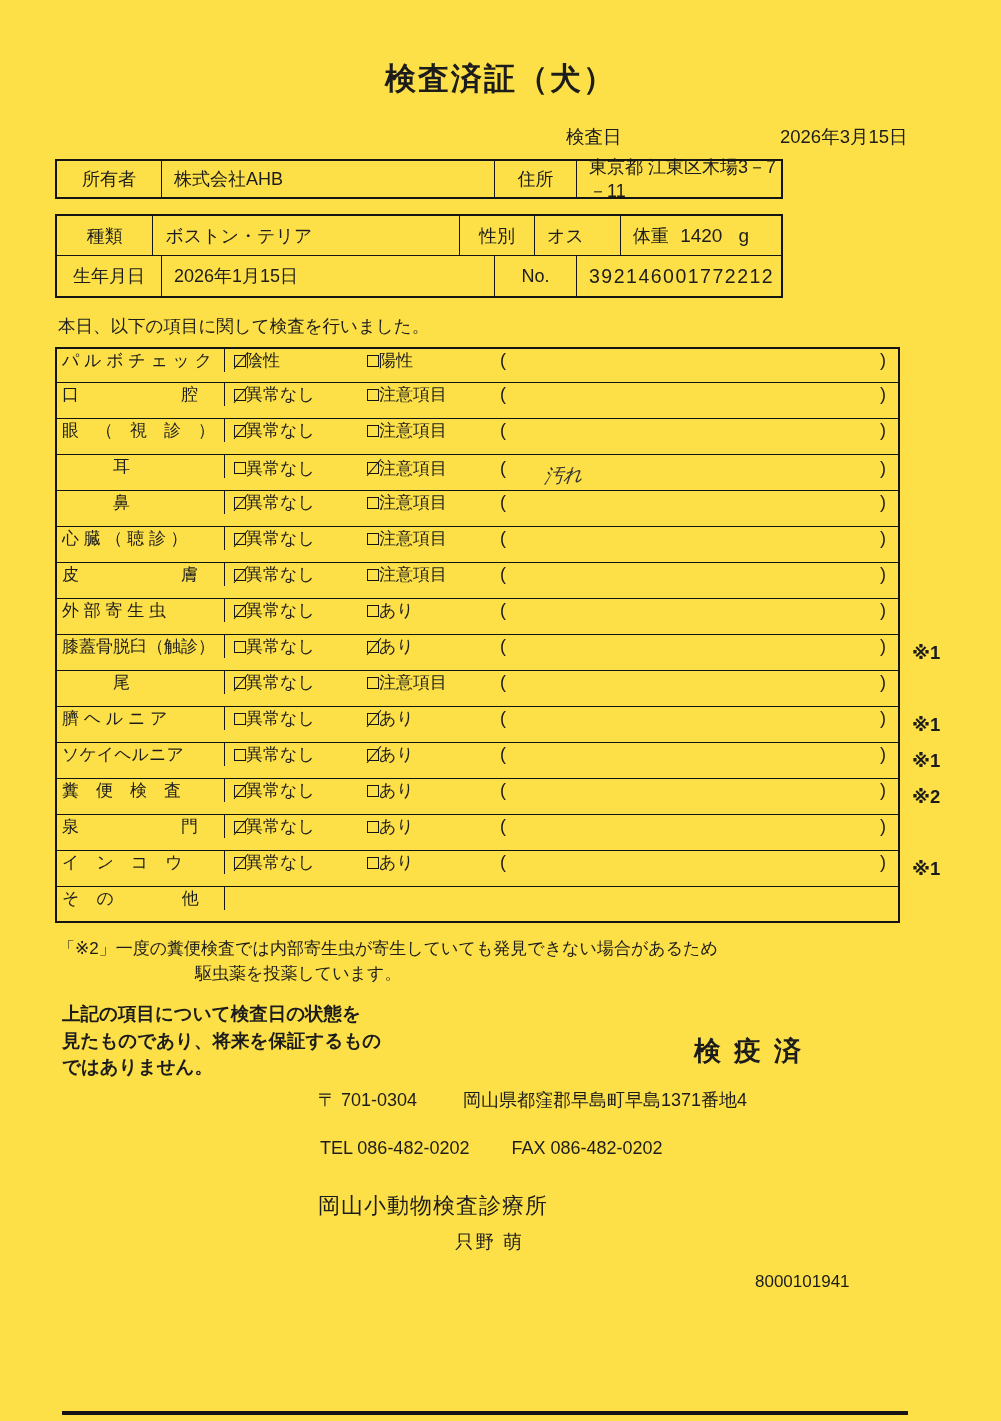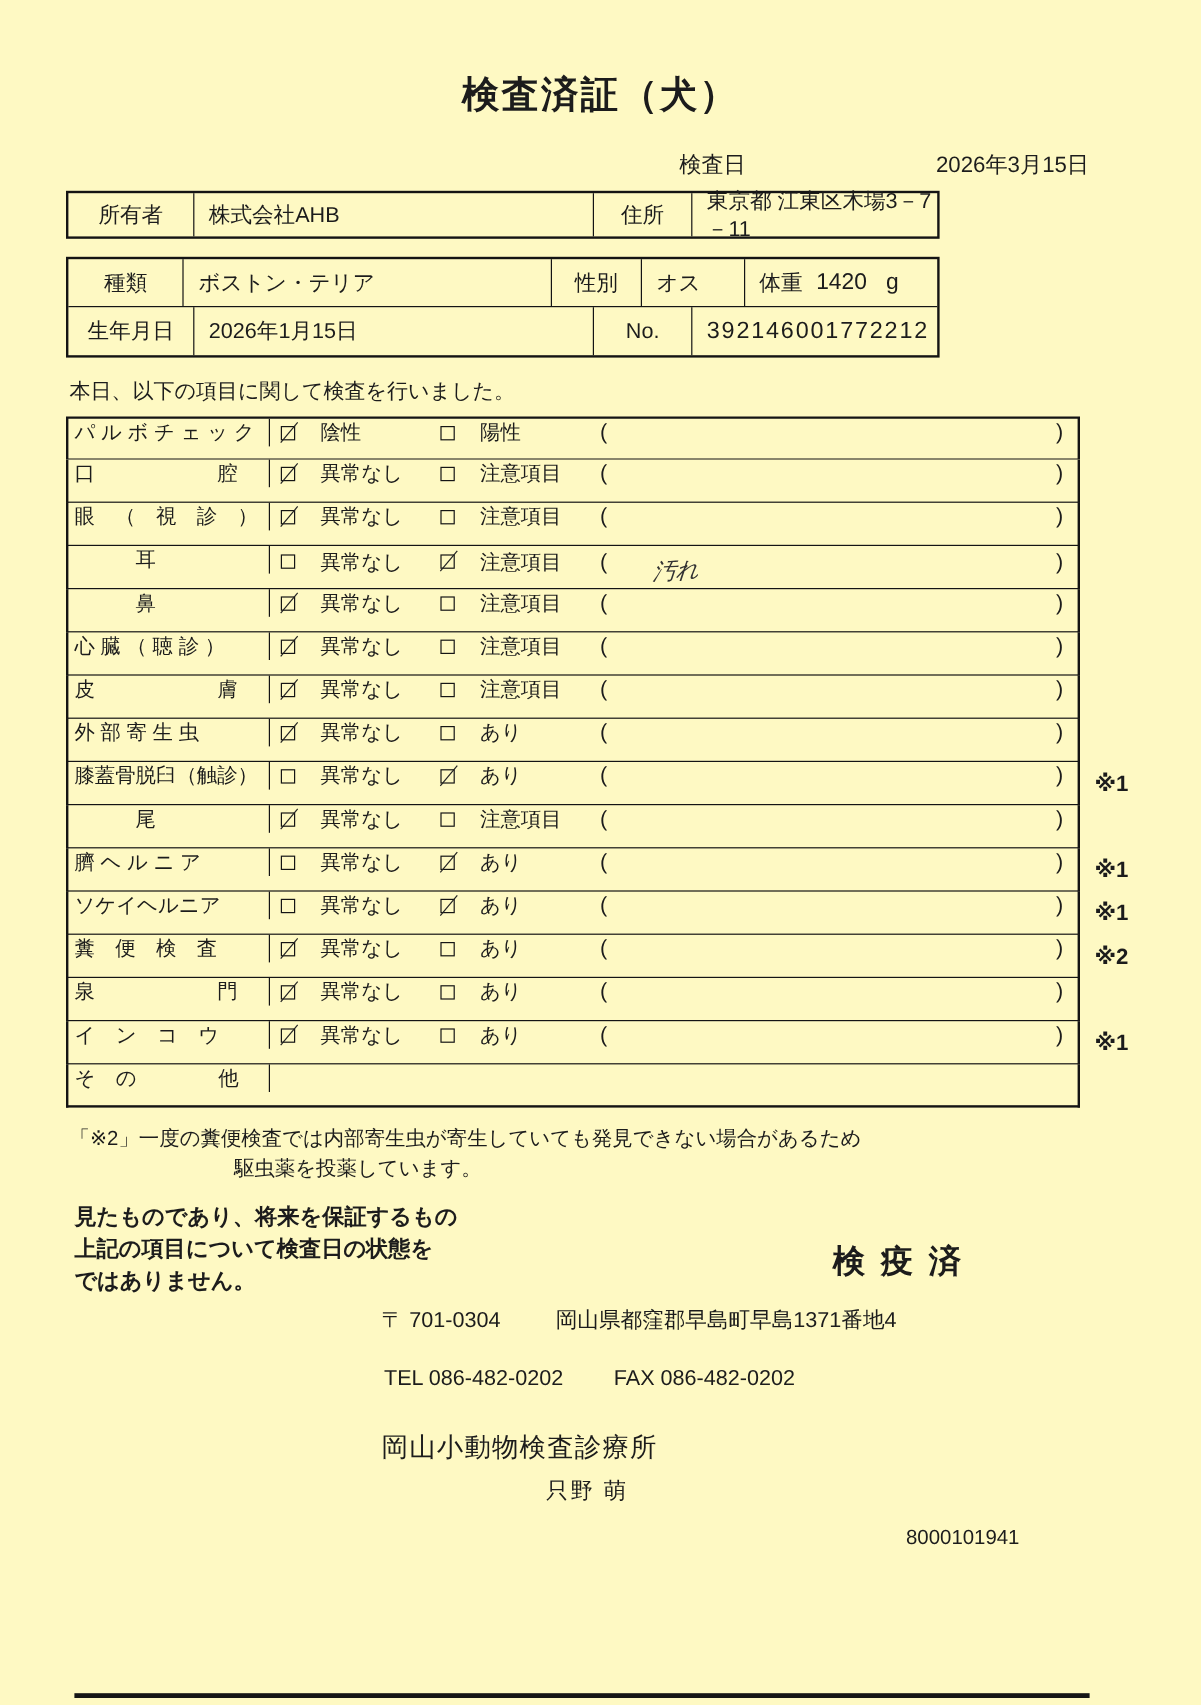--- a/index.html
+++ b/index.html
@@ -5,21 +5,21 @@
   * { box-sizing: border-box; margin: 0; padding: 0; }
   html, body { background: #ffffff; }
   body {
     font-family: "Liberation Sans", "DejaVu Sans", sans-serif;
     color: #1c1c1c;
   }
   .page {
     position: relative;
     width: 1001px;
     height: 1421px;
-    background: #fef9c3;
+    background: #fde047;
     overflow: hidden;
   }
   .title {
     text-align: center;
     padding-top: 58px;
     font-size: 31px;
     font-weight: 600;
     letter-spacing: 2px;
   }
   .date-row {
@@ -73,21 +73,21 @@
   .cl-item {
     width: 168px;
     border-right: 1.6px solid #141414;
     display: flex; align-items: center;
     padding: 0 5px;
     font-size: 17px;
     white-space: pre;
     overflow: hidden;
   }
   .cl-body { flex: 1; display: flex; align-items: center; padding-left: 9px; }
-  .opt { width: 133px; display: flex; align-items: center; gap: 21px; font-size: 17px; }
+  .opt { width: 133px; display: flex; align-items: center; gap: 0; font-size: 17px; }
   .cbox {
     width: 12px; height: 12px;
     border: 1.7px solid #151515;
     position: relative; flex: none;
   }
   .cbox.checked::after {
     content: "";
     position: absolute;
     left: -5px; top: 4px;
     width: 22px; height: 0;
@@ -520,22 +520,22 @@
     </div>
   </div>
 
   <div class="footnotes">
     <div>「※2」一度の糞便検査では内部寄生虫が寄生していても発見できない場合があるため</div>
     <div class="fn-indent">駆虫薬を投薬しています。</div>
   </div>
 
   <div class="closing">
     <div class="disclaimer">
+      <div>上記の項目について検査日の状態を</div>
       <div>見たものであり、将来を保証するもの</div>
-      <div>上記の項目について検査日の状態を</div>
       <div>ではありません。</div>
     </div>
     <div class="stamp">検疫済</div>
   </div>
 
   <div class="postal-row">
     <span>〒 701-0304</span>
     <span>岡山県都窪郡早島町早島1371番地4</span>
   </div>
   <div class="tel-row">

